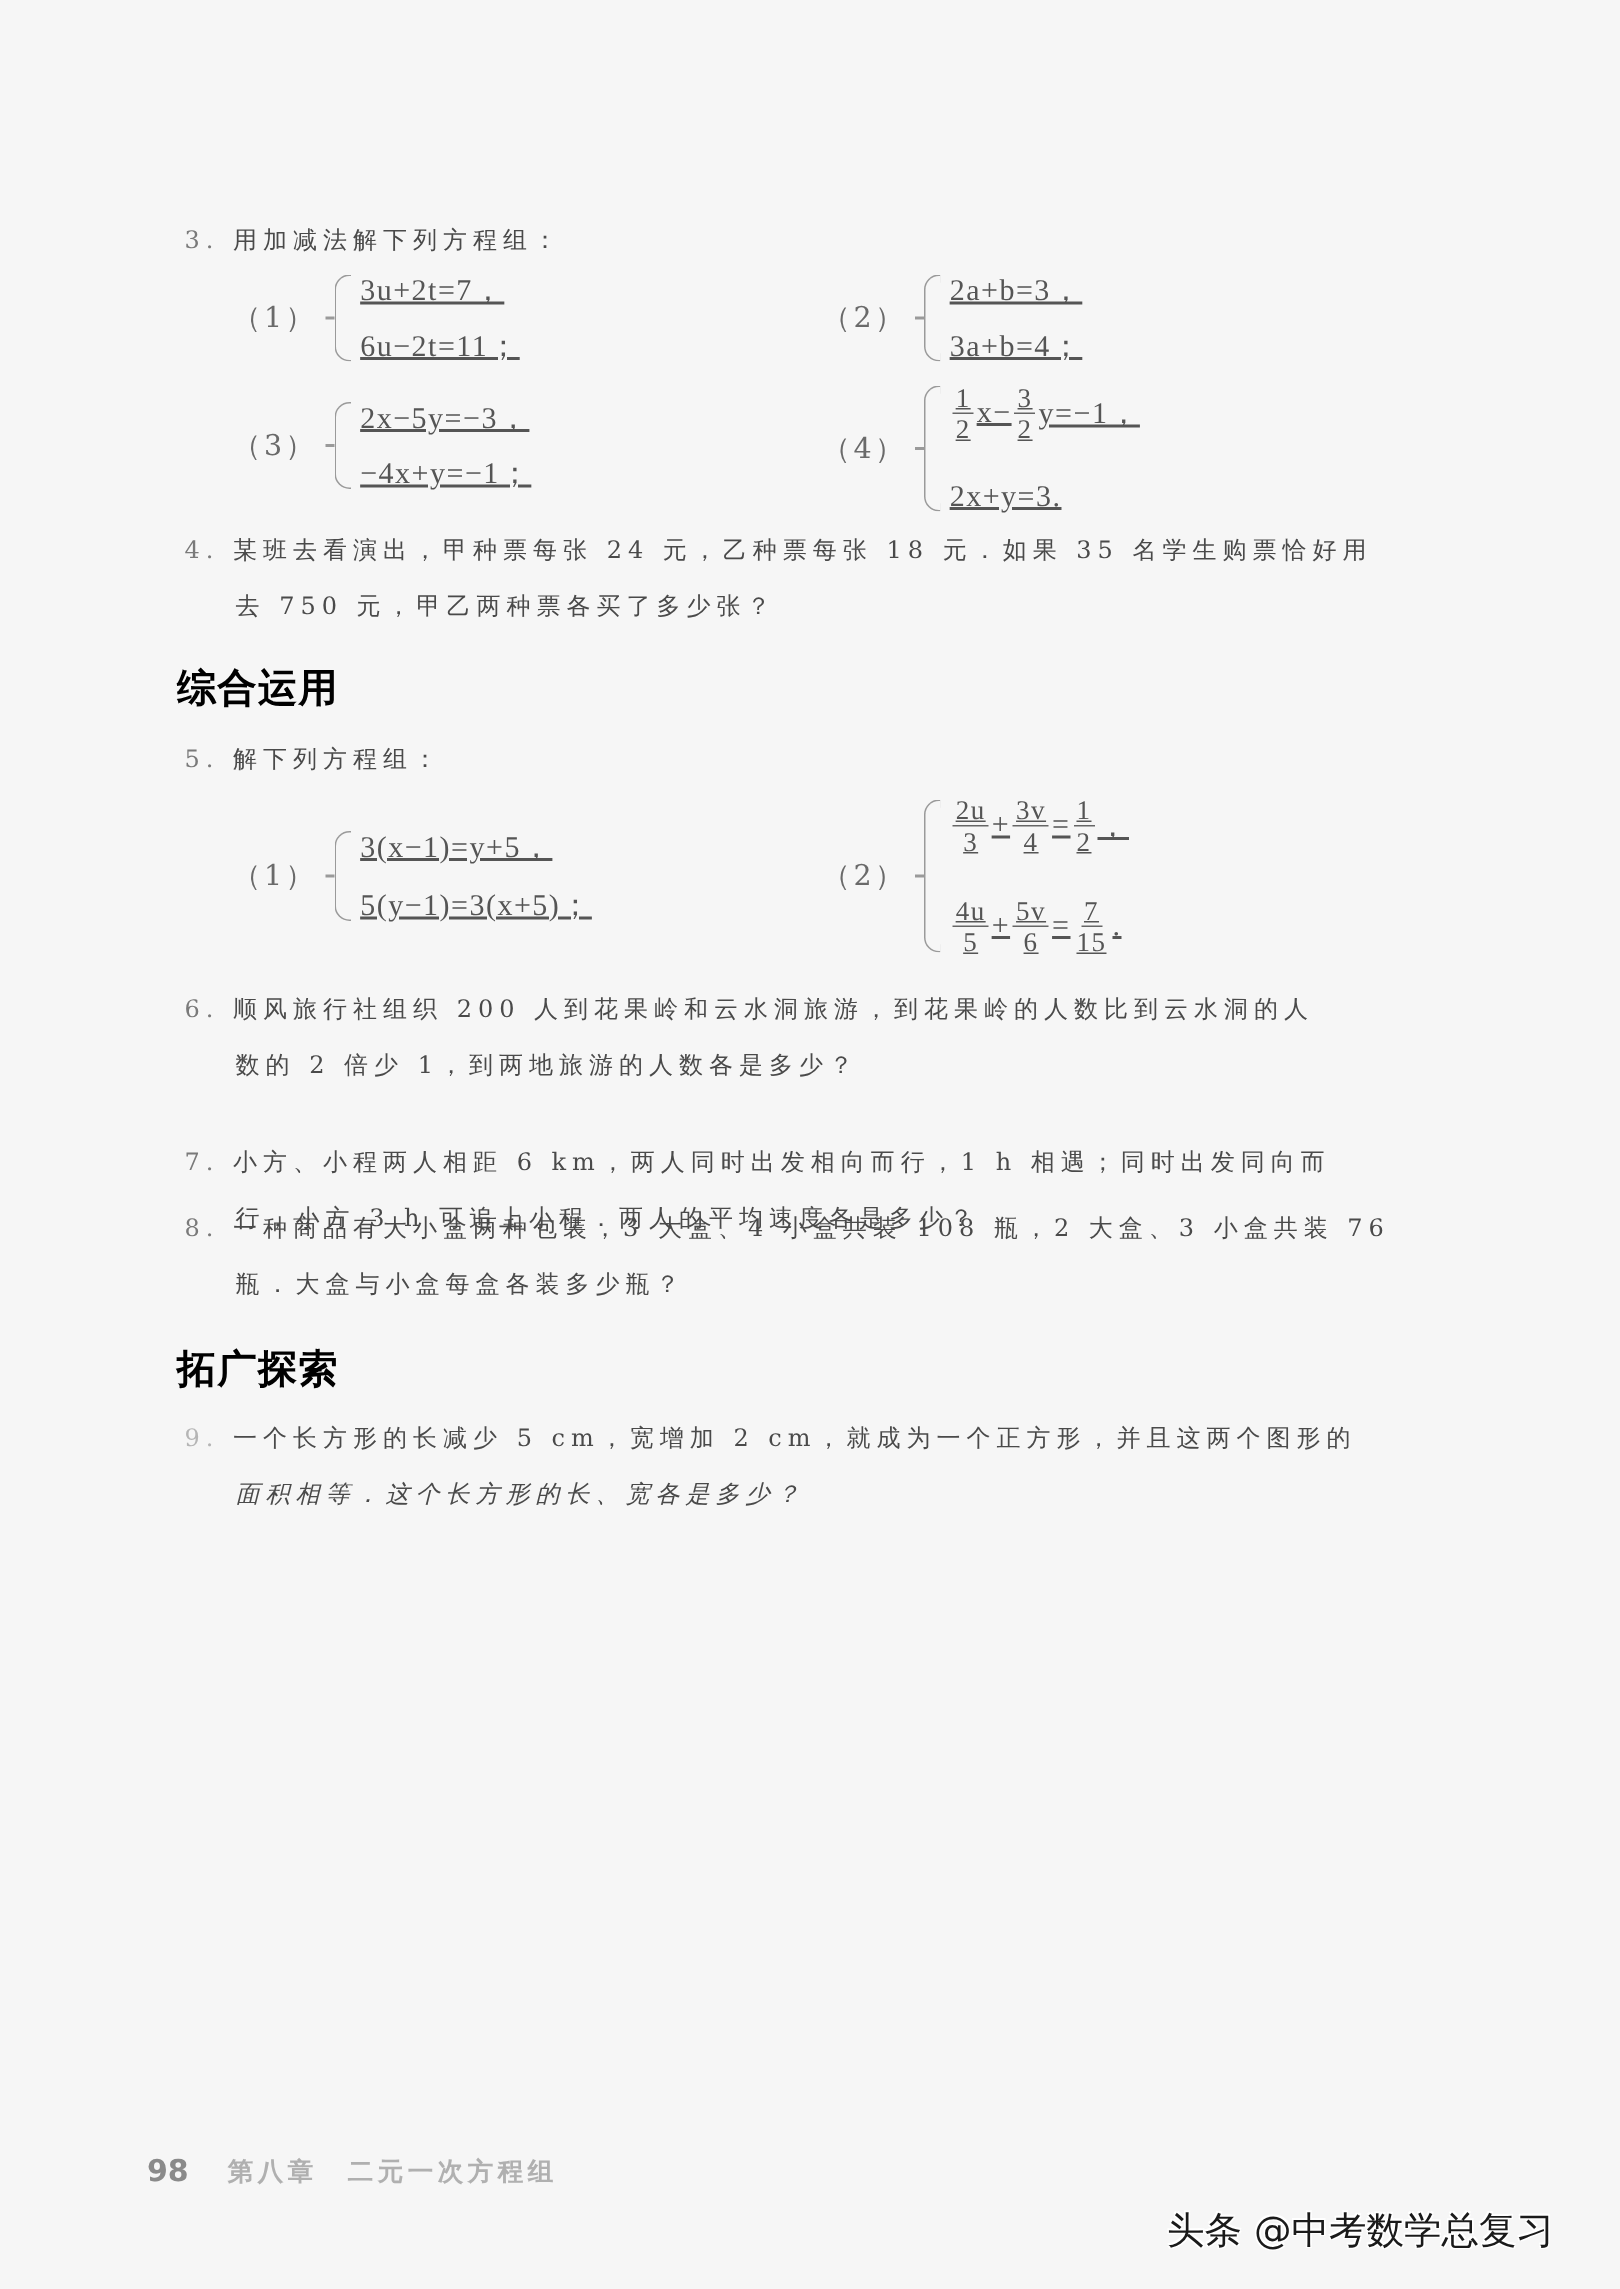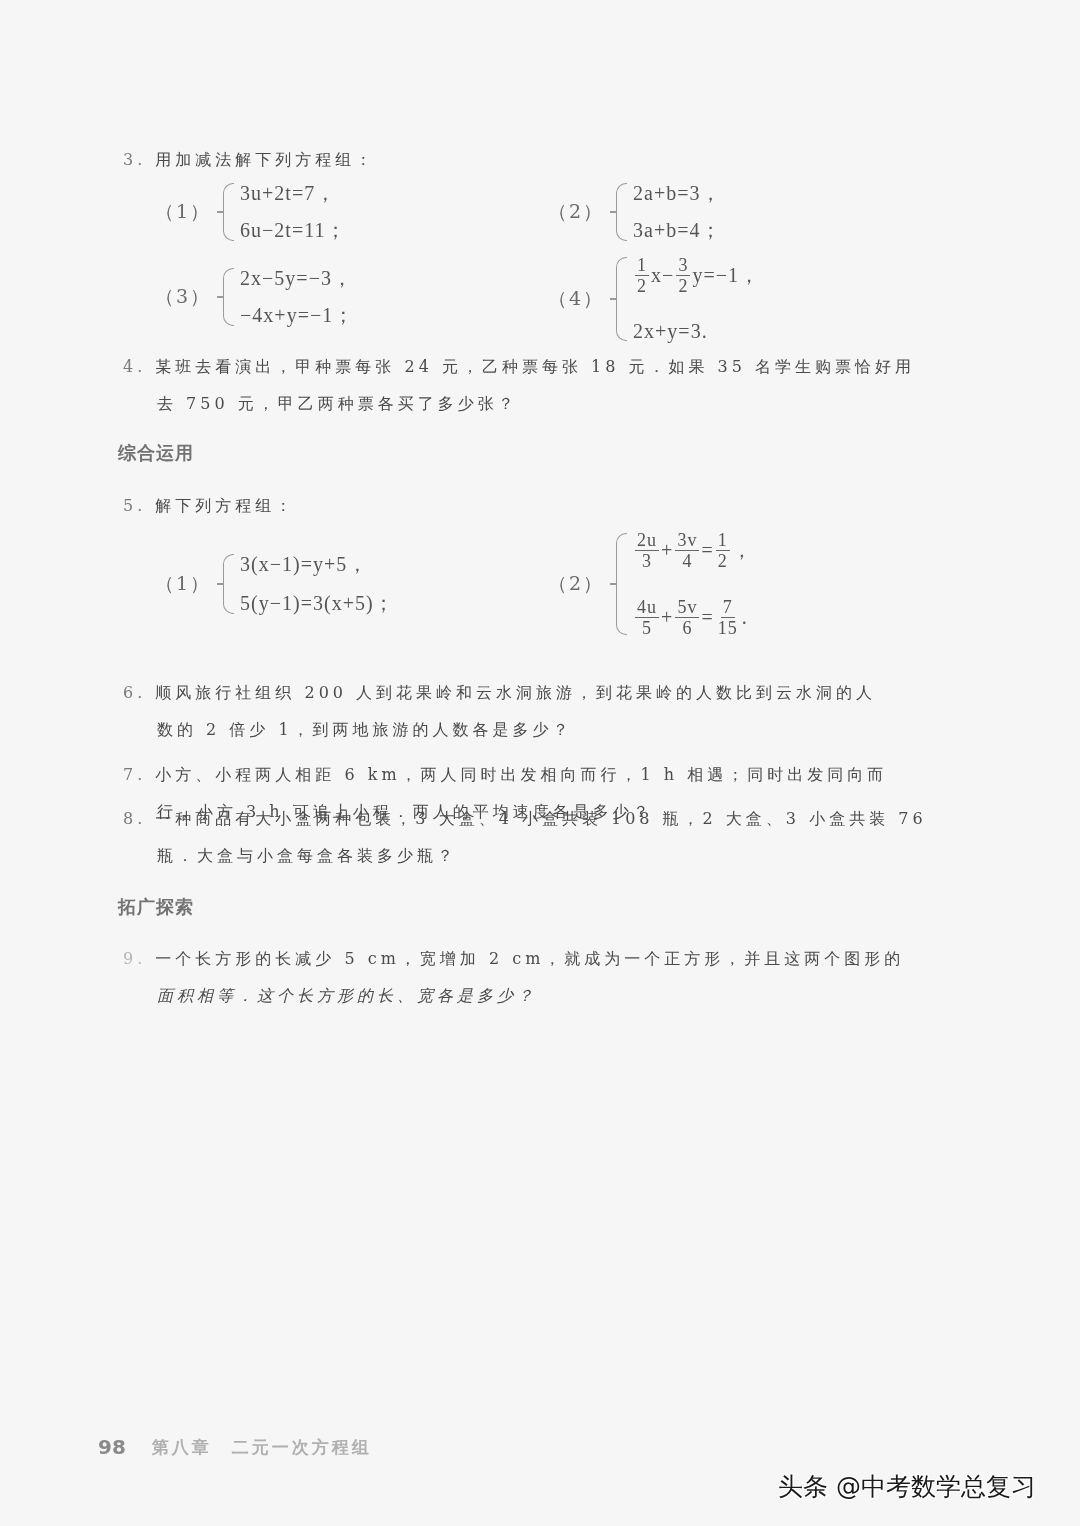--- a/index.html
+++ b/index.html
@@ -9,37 +9,37 @@
       position: relative;
       overflow: hidden;
       font-family: "DejaVu Serif", "Liberation Serif", serif;
       color: #4a4a4a;
     }
     .abs { position: absolute; }
     .text { font-size: 16px; letter-spacing: 4px; line-height: 37px; color: #4a4a4a; }
     .num { color: #7a7a7a; }
     .heading {
       font-family: Liberation Serif, serif;
-      font-weight: bold; font-size: 18px; color: #737373; letter-spacing: 1px;
+      font-weight: bold; font-size: 26px; color: #000000; letter-spacing: 1px;
     }
     .sub-label { font-size: 19px; color: #6a6a6a; letter-spacing: 2px; }
     .sys { display: flex; align-items: center; }
     .brace {
       width: 10px; border: 1.5px solid #9a9a9a; border-right: none;
       border-radius: 10px 0 0 10px; margin-right: 6px; position: relative;
     }
     .brace::after {
       content: ""; position: absolute; left: -7px; top: 50%;
       width: 6px; height: 2px; background: #9a9a9a; transform: translateY(-50%);
     }
     .eqs { display: flex; flex-direction: column; justify-content: space-between; }
     .eq {
       font-family: "Liberation Serif", "DejaVu Serif", serif;
       font-size: 20px; color: #555; letter-spacing: 1px; white-space: nowrap;
-      display: flex; align-items: center;
+      display: flex; align-items: center; text-decoration: underline;
     }
     .frac {
       display: inline-flex; flex-direction: column; align-items: center;
       font-size: 18px; line-height: 20px; margin: 0 2px;
     }
     .frac .n { border-bottom: 1.5px solid #666; padding: 0 2px; }
     .frac .d { padding: 0 2px; }
     .footer-page { font-family: "DejaVu Sans", sans-serif; font-size: 20px; color: #8a8a8a; }
     .footer-title { font-size: 17px; color: #b0b0b0; letter-spacing: 3px; }
     .watermark {
@@ -158,21 +158,21 @@
       <span>=</span>
       <span class="frac">
           <span class="n">7</span>
           <span class="d">15</span>
         </span>
       <span>.</span>
     </span>
   </div>
 </div>
 
-<div class="abs text" style="left:123px;top:654px;width:910px;margin-top:20px;">
+<div class="abs text" style="left:123px;top:654px;width:910px;">
   <div><span class="num">6.</span> <span>顺风旅行社组织 200 人到花果岭和云水洞旅游，到花果岭的人数比到云水洞的人</span></div>
   <div style="padding-left:34px;">数的 2 倍少 1，到两地旅游的人数各是多少？</div>
 </div>
 
 <div class="abs text" style="left:123px;top:728px;width:910px;margin-top:28px;">
   <div><span class="num">7.</span> <span>小方、小程两人相距 6 km，两人同时出发相向而行，1 h 相遇；同时出发同向而</span></div>
   <div style="padding-left:34px;">行，小方 3 h 可追上小程．两人的平均速度各是多少？</div>
 </div>
 
 <div class="abs text" style="left:123px;top:800px;width:910px;">

